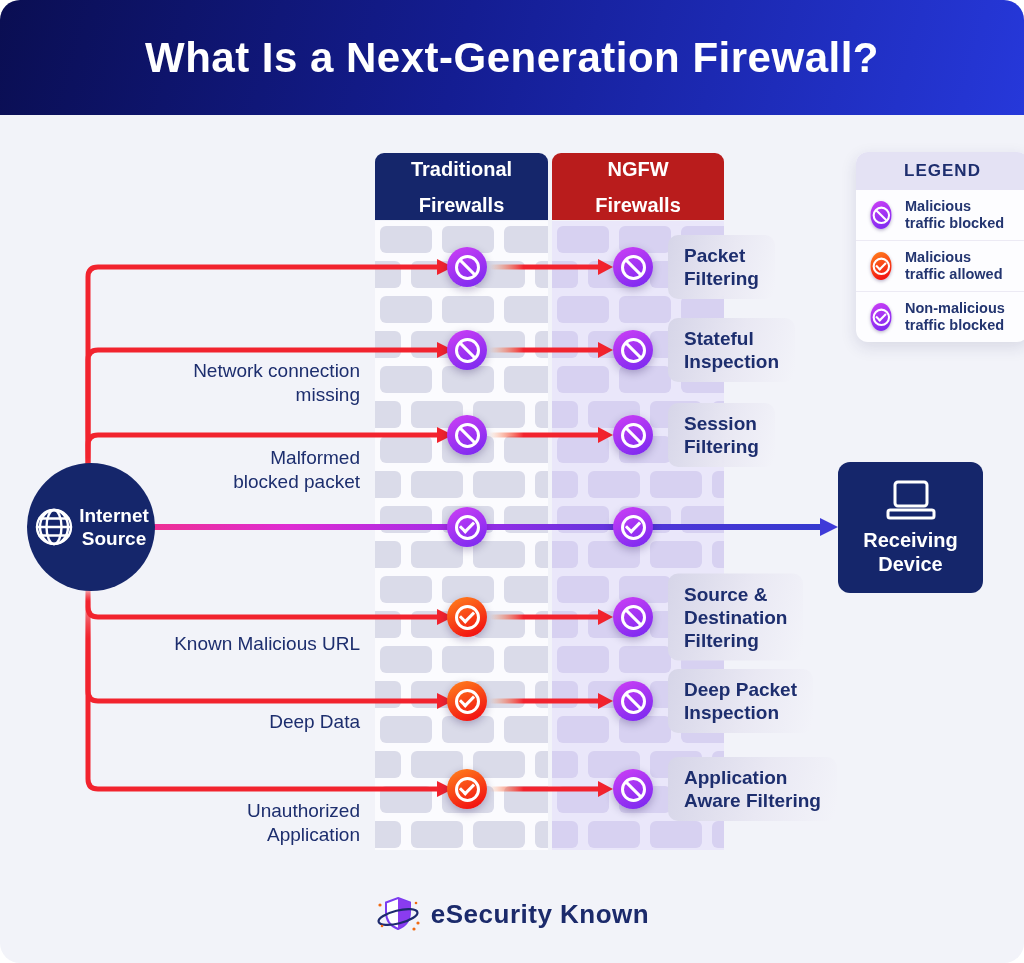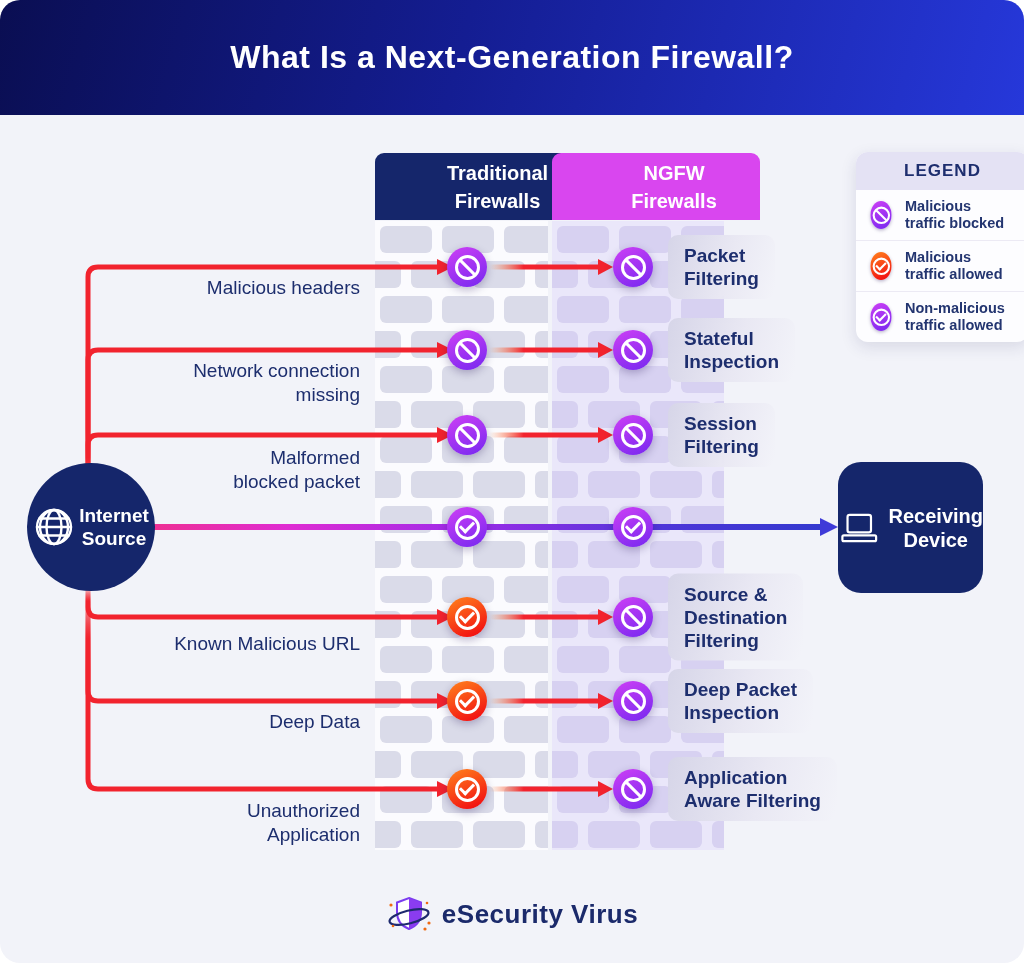--- a/index.html
+++ b/index.html
@@ -4,32 +4,32 @@
 <style>
   html,body{margin:0;padding:0;background:#ffffff;font-family:"Liberation Sans",sans-serif;}
   #page{position:relative;width:1024px;height:963px;margin:0 auto;background:#f2f3f9;
         border-radius:20px;overflow:hidden;}
   .preline{white-space:pre-line;}
 
   
   #title-band{position:absolute;left:0;top:0;width:1024px;height:115px;
     background:linear-gradient(105deg,#0a0e52 0%,#141d92 45%,#2638da 100%);
     display:flex;align-items:center;justify-content:center;}
-  #main-title{color:#ffffff;font-size:32px;font-weight:800;letter-spacing:.5px;}
+  #main-title{color:#ffffff;font-size:42px;font-weight:800;letter-spacing:.5px;}
 
   
   .wall{position:absolute;top:221px;height:629px;z-index:1;}
   #wall-trad{left:375px;width:173px;background:#fbfbfe;}
   #wall-ngfw{left:552px;width:172px;background:#eae7fa;}
   .wall svg{display:block;width:100%;height:100%;}
   .col-header{position:absolute;top:153px;height:67px;z-index:3;border-radius:9px 9px 0 0;
     display:flex;align-items:center;justify-content:center;text-align:center;
-    color:#fff;font-size:20px;font-weight:700;line-height:28px;padding-left:36px;}
+    color:#fff;font-size:20px;font-weight:700;line-height:36px;}
   #col-header-trad{left:375px;width:173px;background:#15266b;}
-  #col-header-ngfw{left:552px;width:172px;background:#d946ef;}
+  #col-header-ngfw{left:552px;width:172px;background:#b91c1c;}
 
   
   #flow-svg{position:absolute;left:0;top:0;z-index:2;}
 
   
   .row-label{position:absolute;left:80px;width:280px;text-align:right;z-index:3;
     color:#1d2e6e;font-size:19px;font-weight:500;line-height:24px;}
 
   
   .feature-box{position:absolute;left:668px;transform:translateY(-50%);z-index:3;
@@ -60,21 +60,21 @@
   .legend-icon-wrap{width:30px;height:30px;flex:none;display:flex;align-items:center;justify-content:center;}
   .legend-icon-wrap .node-icon{position:static;transform:scale(.7);box-shadow:0 2px 5px rgba(30,10,80,.3);}
   .legend-label{color:#233570;font-size:14.5px;font-weight:600;line-height:17px;}
 
   
   #internet-source{position:absolute;left:27px;top:463px;width:128px;height:128px;z-index:5;
     background:#15266b;border-radius:50%;display:flex;flex-direction:row;
     align-items:center;justify-content:center;gap:4px;color:#fff;text-align:center;
     font-size:19px;font-weight:700;line-height:23px;}
   #receiving-device{position:absolute;left:838px;top:462px;width:145px;height:131px;z-index:5;
-    background:#15266b;border-radius:23px;display:flex;flex-direction:row;
+    background:#15266b;border-radius:12px;display:flex;flex-direction:column;
     align-items:center;justify-content:center;gap:8px;color:#fff;text-align:center;
     font-size:20px;font-weight:700;line-height:24px;}
 
   
   #footer-brand{position:absolute;left:0;top:893px;width:1024px;z-index:3;
     display:flex;align-items:center;justify-content:center;gap:10px;}
   #brand-name{color:#1b2a6b;font-size:26px;font-weight:800;letter-spacing:.5px;}
 </style>
 </head>
 <body>
@@ -183,21 +183,20 @@
     <polygon points="598,342 598,358 613,350" fill="#f2232e"></polygon>
     <polygon points="598,427 598,443 613,435" fill="#f2232e"></polygon>
     <polygon points="598,609 598,625 613,617" fill="#f2232e"></polygon>
     <polygon points="598,693 598,709 613,701" fill="#f2232e"></polygon>
     <polygon points="598,781 598,797 613,789" fill="#f2232e"></polygon>
 
     <line x1="150" y1="527" x2="820" y2="527" stroke="url(#gg)" stroke-width="6"></line>
     <polygon points="820,518 820,536 838,527" fill="#3f3bd8"></polygon>
   </svg>
 
-  <div class="row-label preline" style="top:276px">Malicious headers</div>
   <div class="row-label preline" style="top:359px">Network connection
 missing</div>
   <div class="row-label preline" style="top:446px">Malformed
 blocked packet</div>
   <div class="row-label preline" style="top:632px">Known Malicious URL</div>
   <div class="row-label preline" style="top:710px">Deep Data</div>
   <div class="row-label preline" style="top:799px">Unauthorized
 Application</div>
 
   <div class="feature-box preline" style="top:267px">Packet
@@ -244,21 +243,21 @@
           <span class="node-icon allowed-red"></span>
         </span>
       <span class="legend-label preline">Malicious
 traffic allowed</span>
     </div>
     <div class="legend-item">
       <span class="legend-icon-wrap">
           <span class="node-icon allowed-purple"></span>
         </span>
       <span class="legend-label preline">Non-malicious
-traffic allowed</span>
+traffic blocked</span>
     </div>
   </div>
 
   <div id="internet-source">
     <svg width="42" height="42" viewBox="-21 -21 42 42">
       <g fill="none" stroke="#ffffff" stroke-width="2.4" stroke-linecap="round">
         <circle r="17"></circle>
         <ellipse rx="7.5" ry="17"></ellipse>
         <ellipse rx="14" ry="17"></ellipse>
         <line x1="-17" y1="0" x2="17" y2="0"></line>
@@ -287,16 +286,16 @@
       <path d="M23 5 L35 9.5 V19 C35 28 29.5 33.5 23 36 Z" fill="#8a3cf0"></path>
       <ellipse cx="23" cy="24" rx="20" ry="6.5" fill="none" stroke="#1e2a6e" stroke-width="2.2" transform="rotate(-14 23 24)"></ellipse>
       <g fill="#f06a12">
         <circle cx="5" cy="12" r="1.6"></circle>
           <circle cx="41" cy="10" r="1.3"></circle>
         <circle cx="43" cy="30" r="1.6"></circle>
           <circle cx="7" cy="33" r="1.3"></circle>
         <circle cx="39" cy="36" r="1.6"></circle>
       </g>
     </svg>
-    <div id="brand-name">eSecurity Virus</div>
+    <div id="brand-name">eSecurity Known</div>
   </div>
 
 </div>
 
 </body></html>

